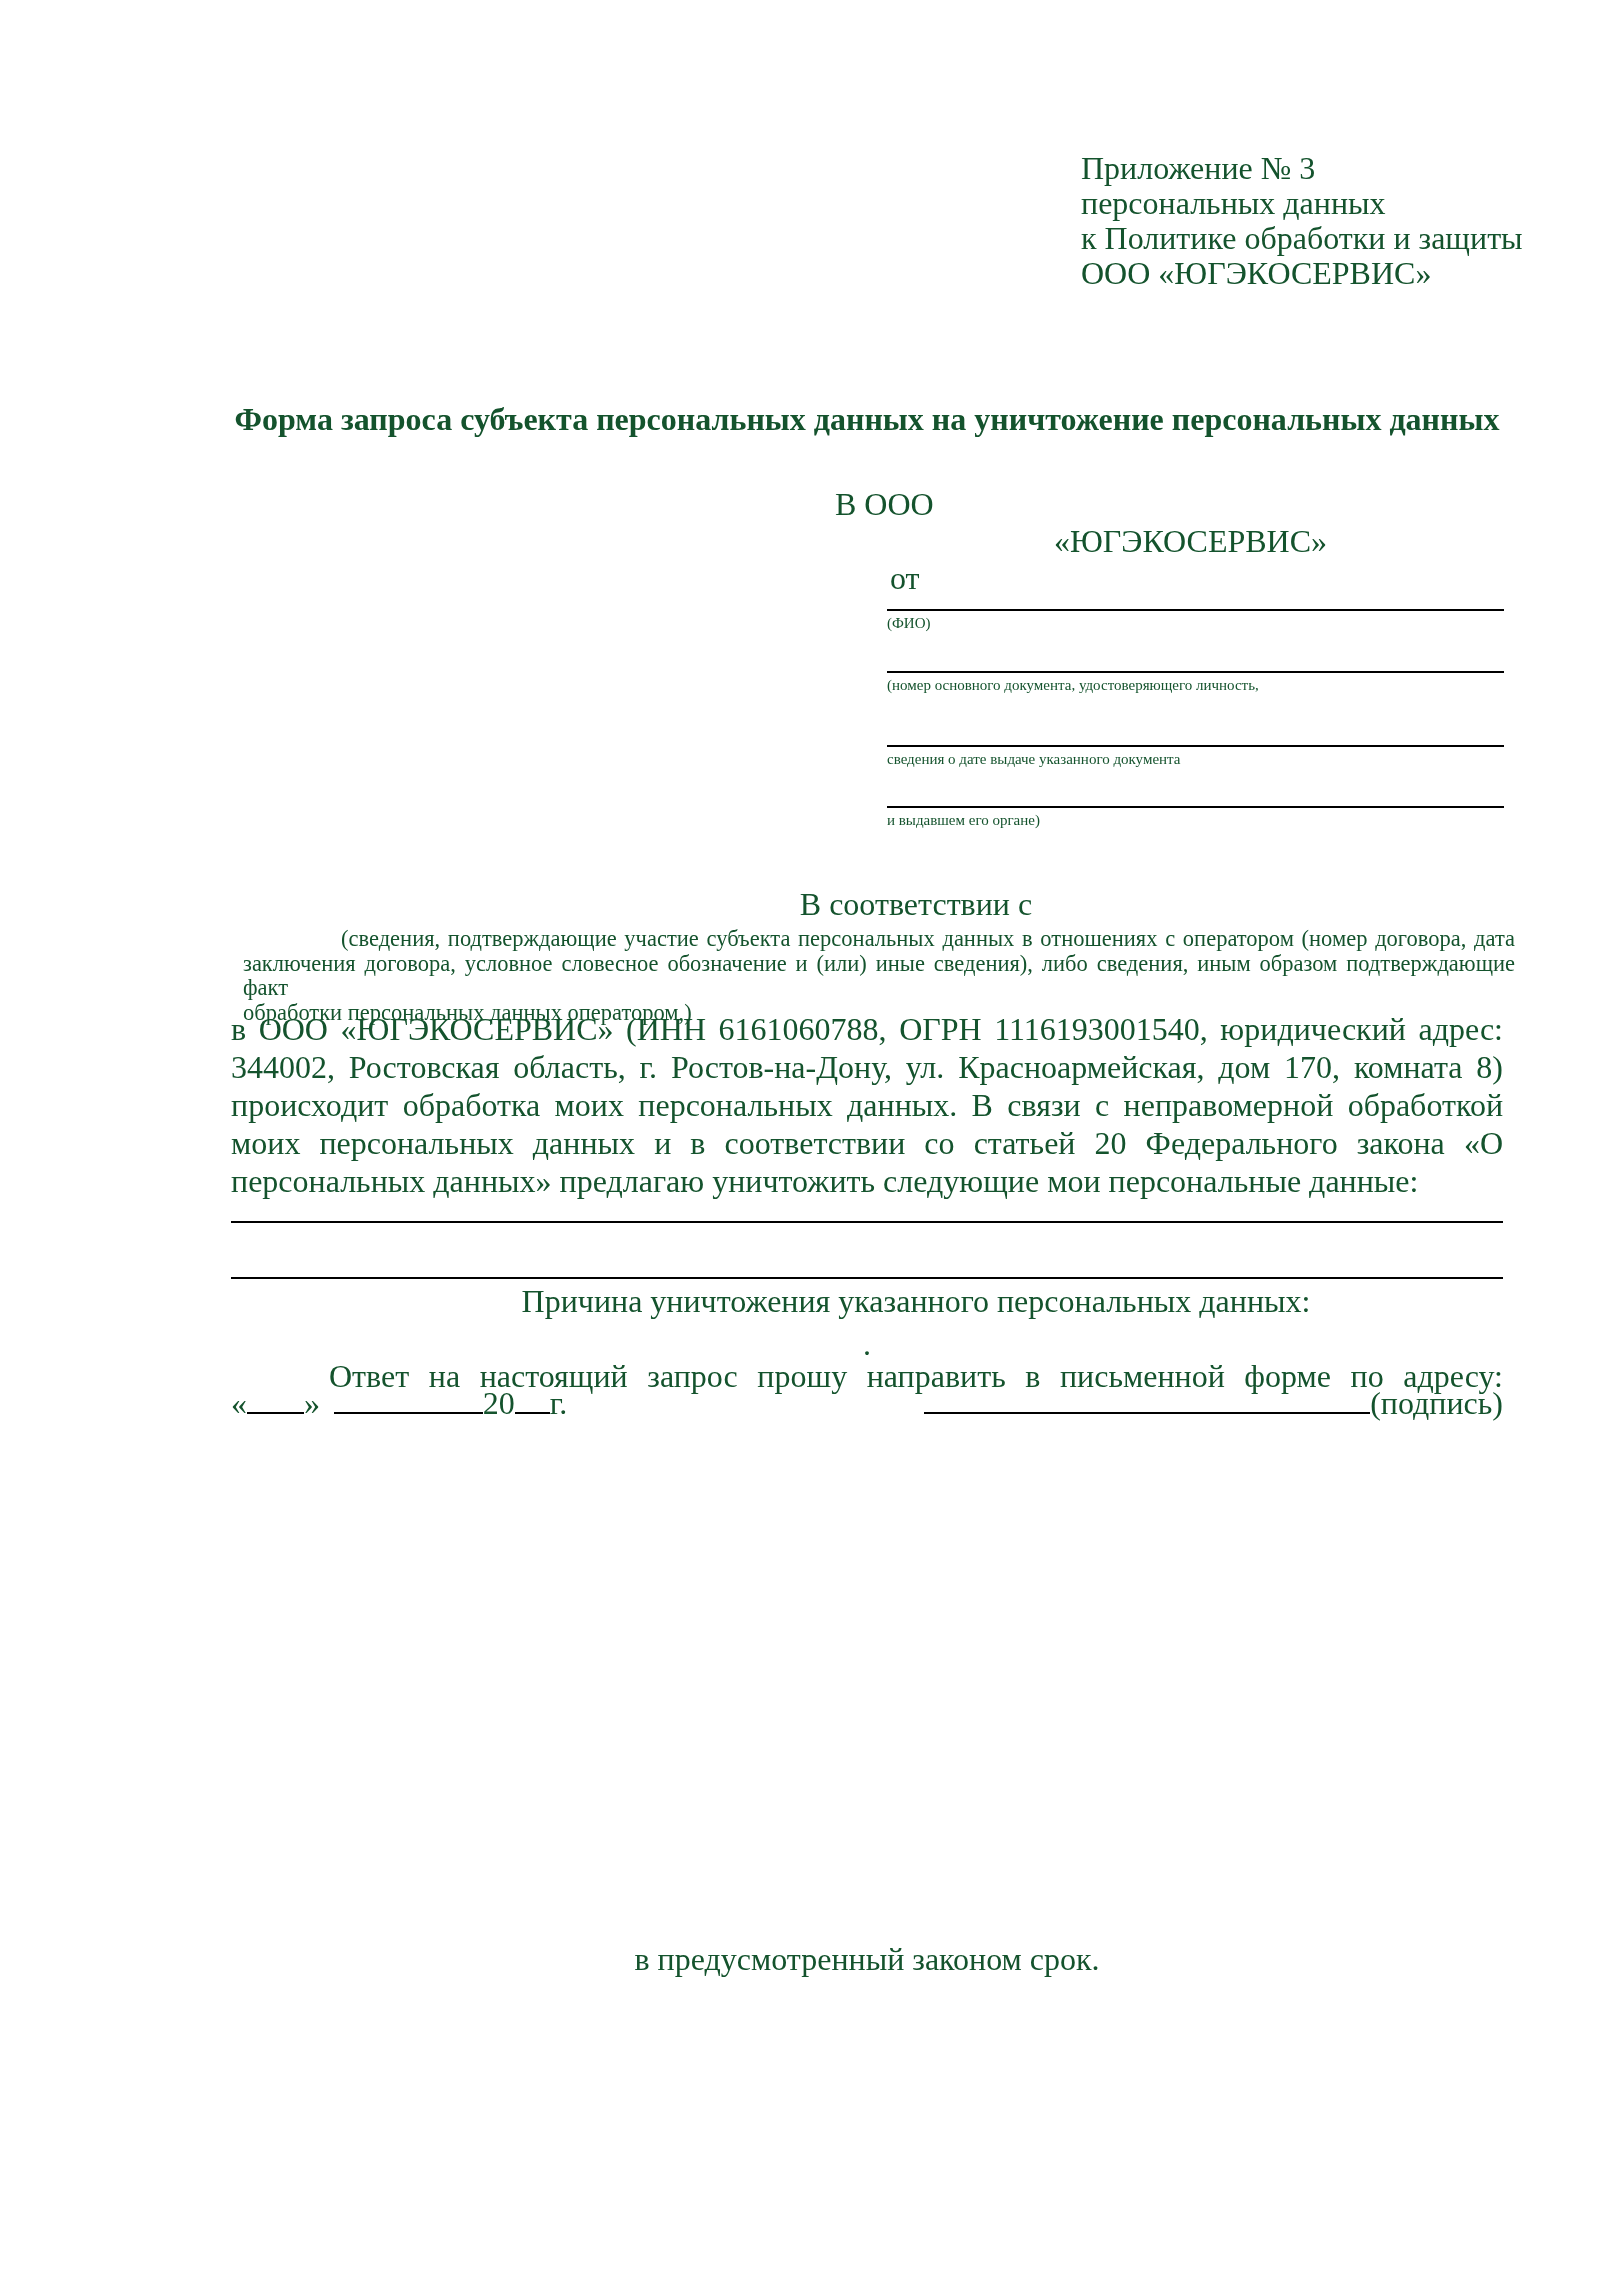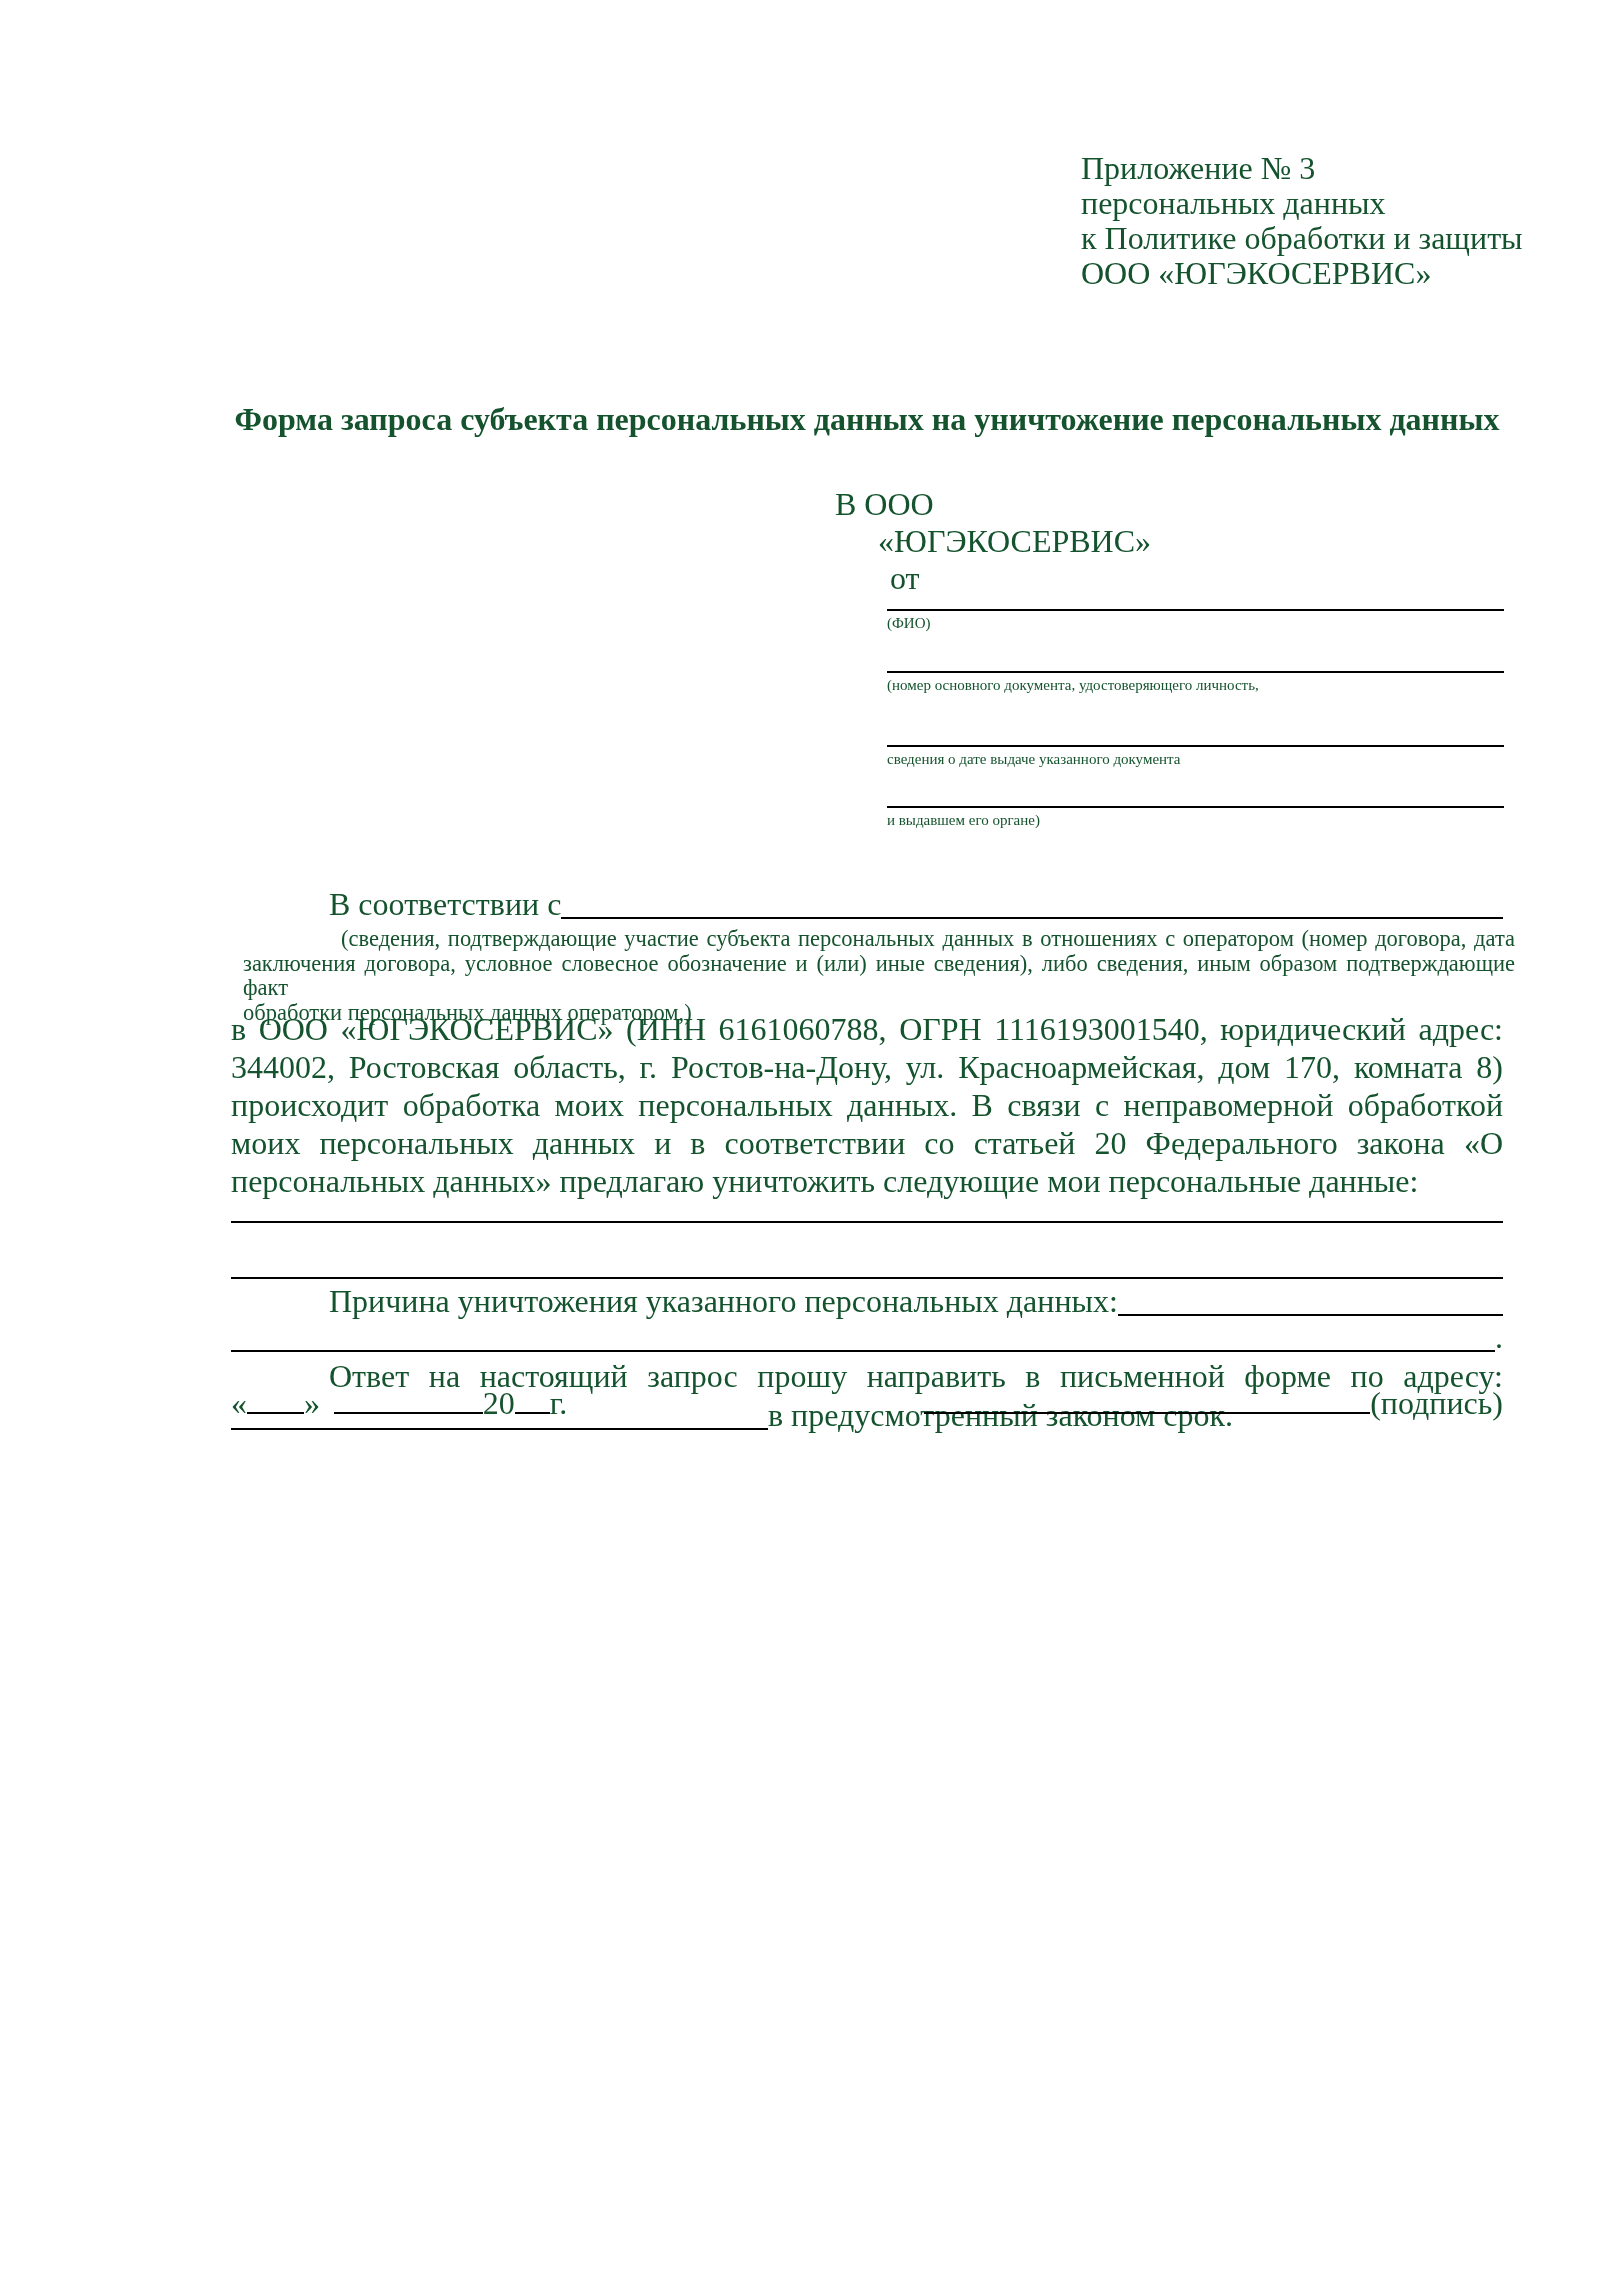--- a/index.html
+++ b/index.html
@@ -20,30 +20,30 @@
 
   
   .doc-title {
     left: 231px; top: 392px; width: 1272px;
     text-align: center; font-weight: bold;
     font-size: 32px; line-height: 54px;
   }
 
   
   .addressee { left: 835px; top: 486px; width: 668px; line-height: 37px; }
-  .addr-indent1 { margin-left: 43px; }
+  .addr-indent1 { margin-left: 43px; text-align: center; }
   .addr-indent2 { margin-left: 55px; }
   .field-line { margin-left: 52px; width: 617px; border-bottom: 2.9px solid #000; }
   .field-caption {
     margin-left: 52px; width: 617px;
     font-size: 15px; line-height: 25.5px; text-align: left;
   }
 
   
-  .row { display: flex; align-items: flex-end; line-height: 39px; }
+  .row { display: flex; align-items: center; line-height: 39px; flex-direction: column; }
   .fill { flex: 1 1 auto; border-bottom: 2.9px solid #000; margin-bottom: 4.9px; }
   .indent { padding-left: 98px; }
 
   .accordance { left: 231px; top: 885px; width: 1272px; }
 
   .note { left: 243px; top: 927px; width: 1272px; font-size: 22.5px; line-height: 24.5px; }
   .jline { text-align: justify; text-align-last: justify; }
   .lline { text-align: left; }
 
   .main-par { left: 231px; top: 1010px; width: 1272px; line-height: 38px; }

